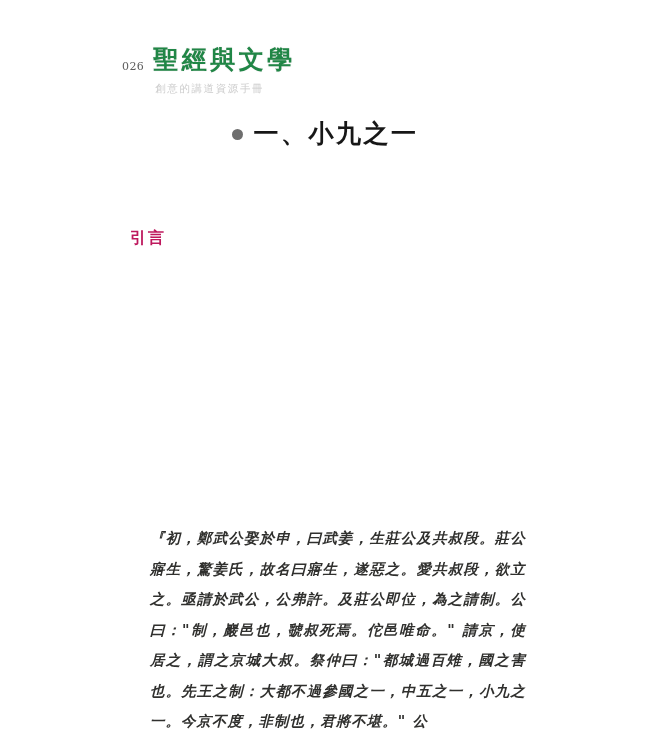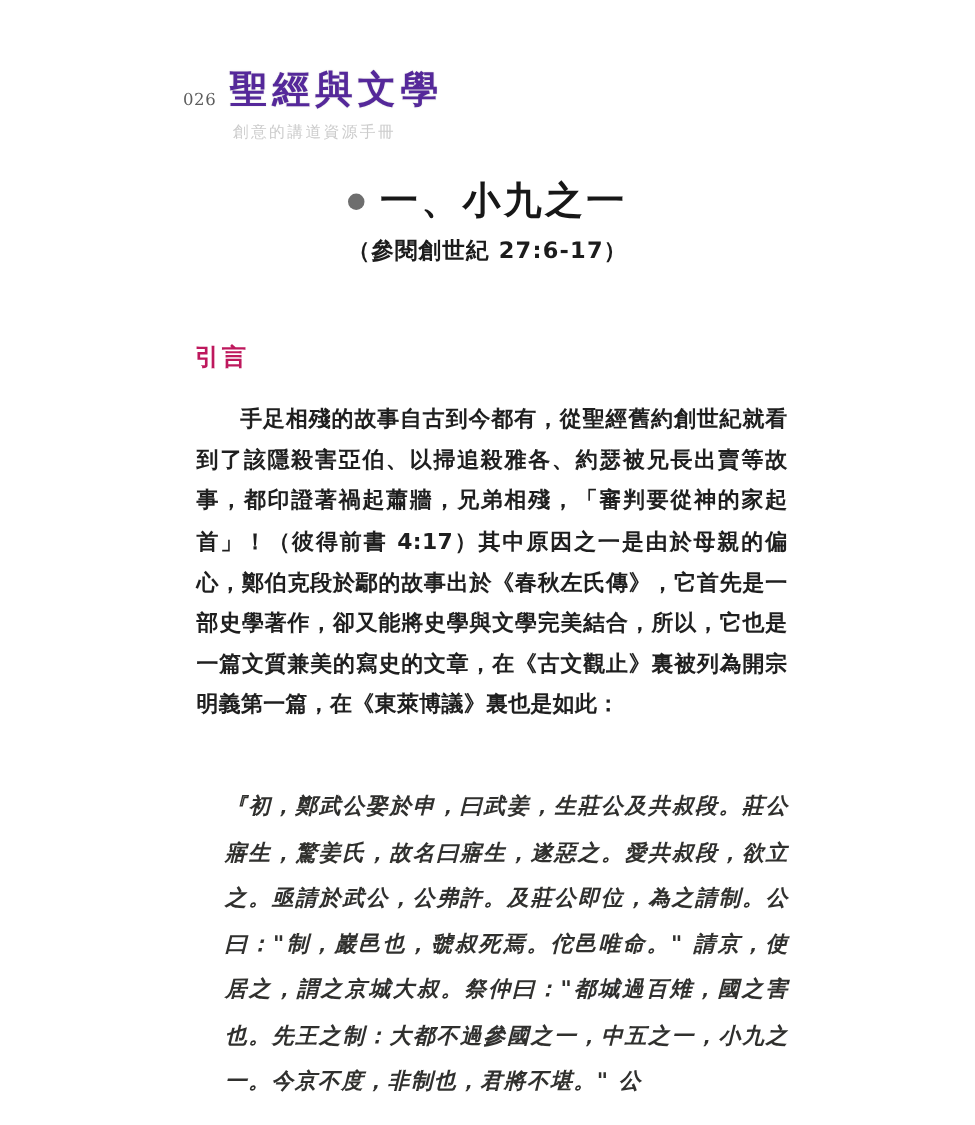--- a/index.html
+++ b/index.html
@@ -44,21 +44,21 @@
   .header-logo-block {
     display: flex;
     flex-direction: column;
     align-items: flex-start;
     line-height: 1;
   }
   .logo-main {
     font-family: "DejaVu Serif", "Liberation Serif", serif;
     font-size: 25px;
     font-weight: 700;
-    color: #4c1d95;
+    color: #15803d;
     letter-spacing: 3.5px;
     line-height: 1.08;
     white-space: nowrap;
     text-shadow: 0 0 1px rgba(160,160,160,0.55);
     opacity: 0.95;
   }
   .logo-sub {
     margin-top: 10px;
     margin-left: 2px;
     font-family: "DejaVu Sans", "Liberation Sans", sans-serif;
@@ -170,26 +170,22 @@
       <div class="logo-main">聖經與文學</div>
       <div class="logo-sub">創意的講道資源手冊</div>
     </div>
   </div>
 
   <div class="title-wrap">
     <div class="chapter-title">
       <span class="title-bullet"></span>
       <span>一、小九之一</span>
     </div>
-    <div class="chapter-subtitle">（參閱創世紀 27:6-17）</div>
   </div>
 
   <div class="section-heading">引言</div>
 
-  <div class="body-block">
-    <p class="body-paragraph">手足相殘的故事自古到今都有，從聖經舊約創世紀就看到了該隱殺害亞伯、以掃追殺雅各、約瑟被兄長出賣等故事，都印證著禍起蕭牆，兄弟相殘，「審判要從神的家起首」！（彼得前書 4:17）其中原因之一是由於母親的偏心，鄭伯克段於鄢的故事出於《春秋左氏傳》，它首先是一部史學著作，卻又能將史學與文學完美結合，所以，它也是一篇文質兼美的寫史的文章，在《古文觀止》裏被列為開宗明義第一篇，在《東萊博議》裏也是如此：</p>
-  </div>
 
   <div class="quote-block">
     <p class="quote-paragraph">『初，鄭武公娶於申，曰武姜，生莊公及共叔段。莊公寤生，驚姜氏，故名曰寤生，遂惡之。愛共叔段，欲立之。亟請於武公，公弗許。及莊公即位，為之請制。公曰："制，巖邑也，虢叔死焉。佗邑唯命。" 請京，使居之，謂之京城大叔。祭仲曰："都城過百雉，國之害也。先王之制：大都不過參國之一，中五之一，小九之一。今京不度，非制也，君將不堪。" 公</p>
   </div>
 
 </div>
 
 </body></html>

